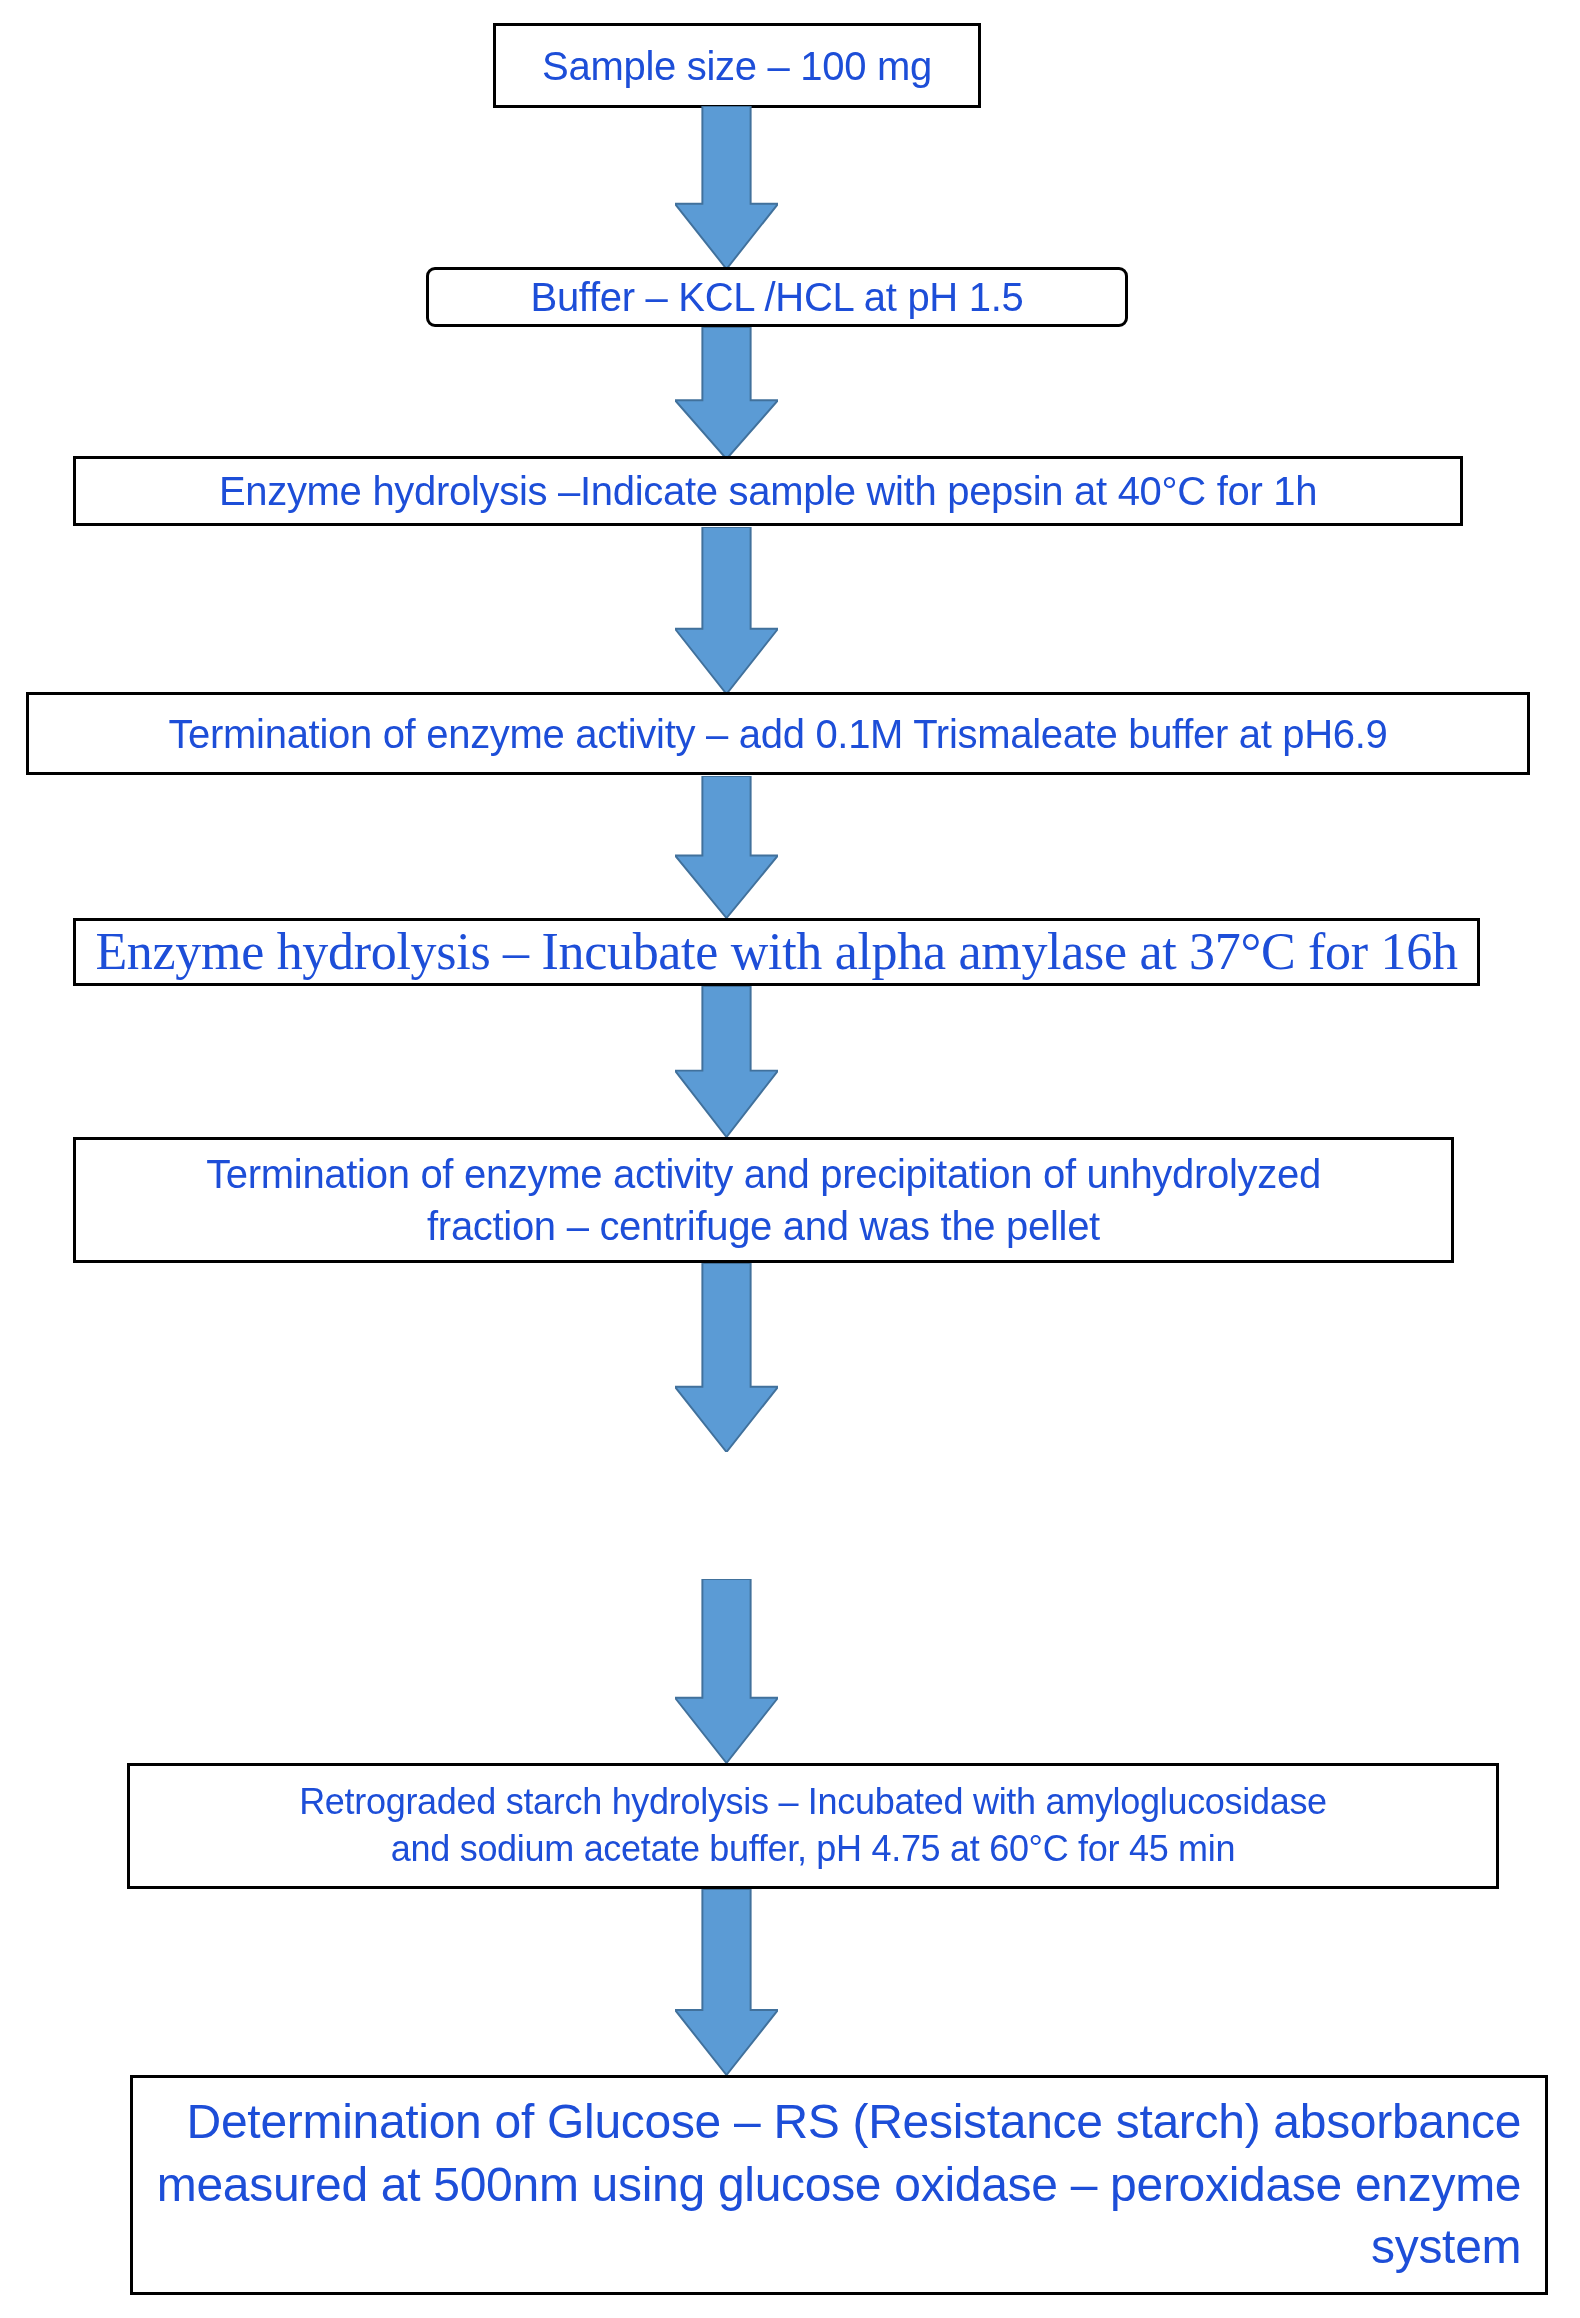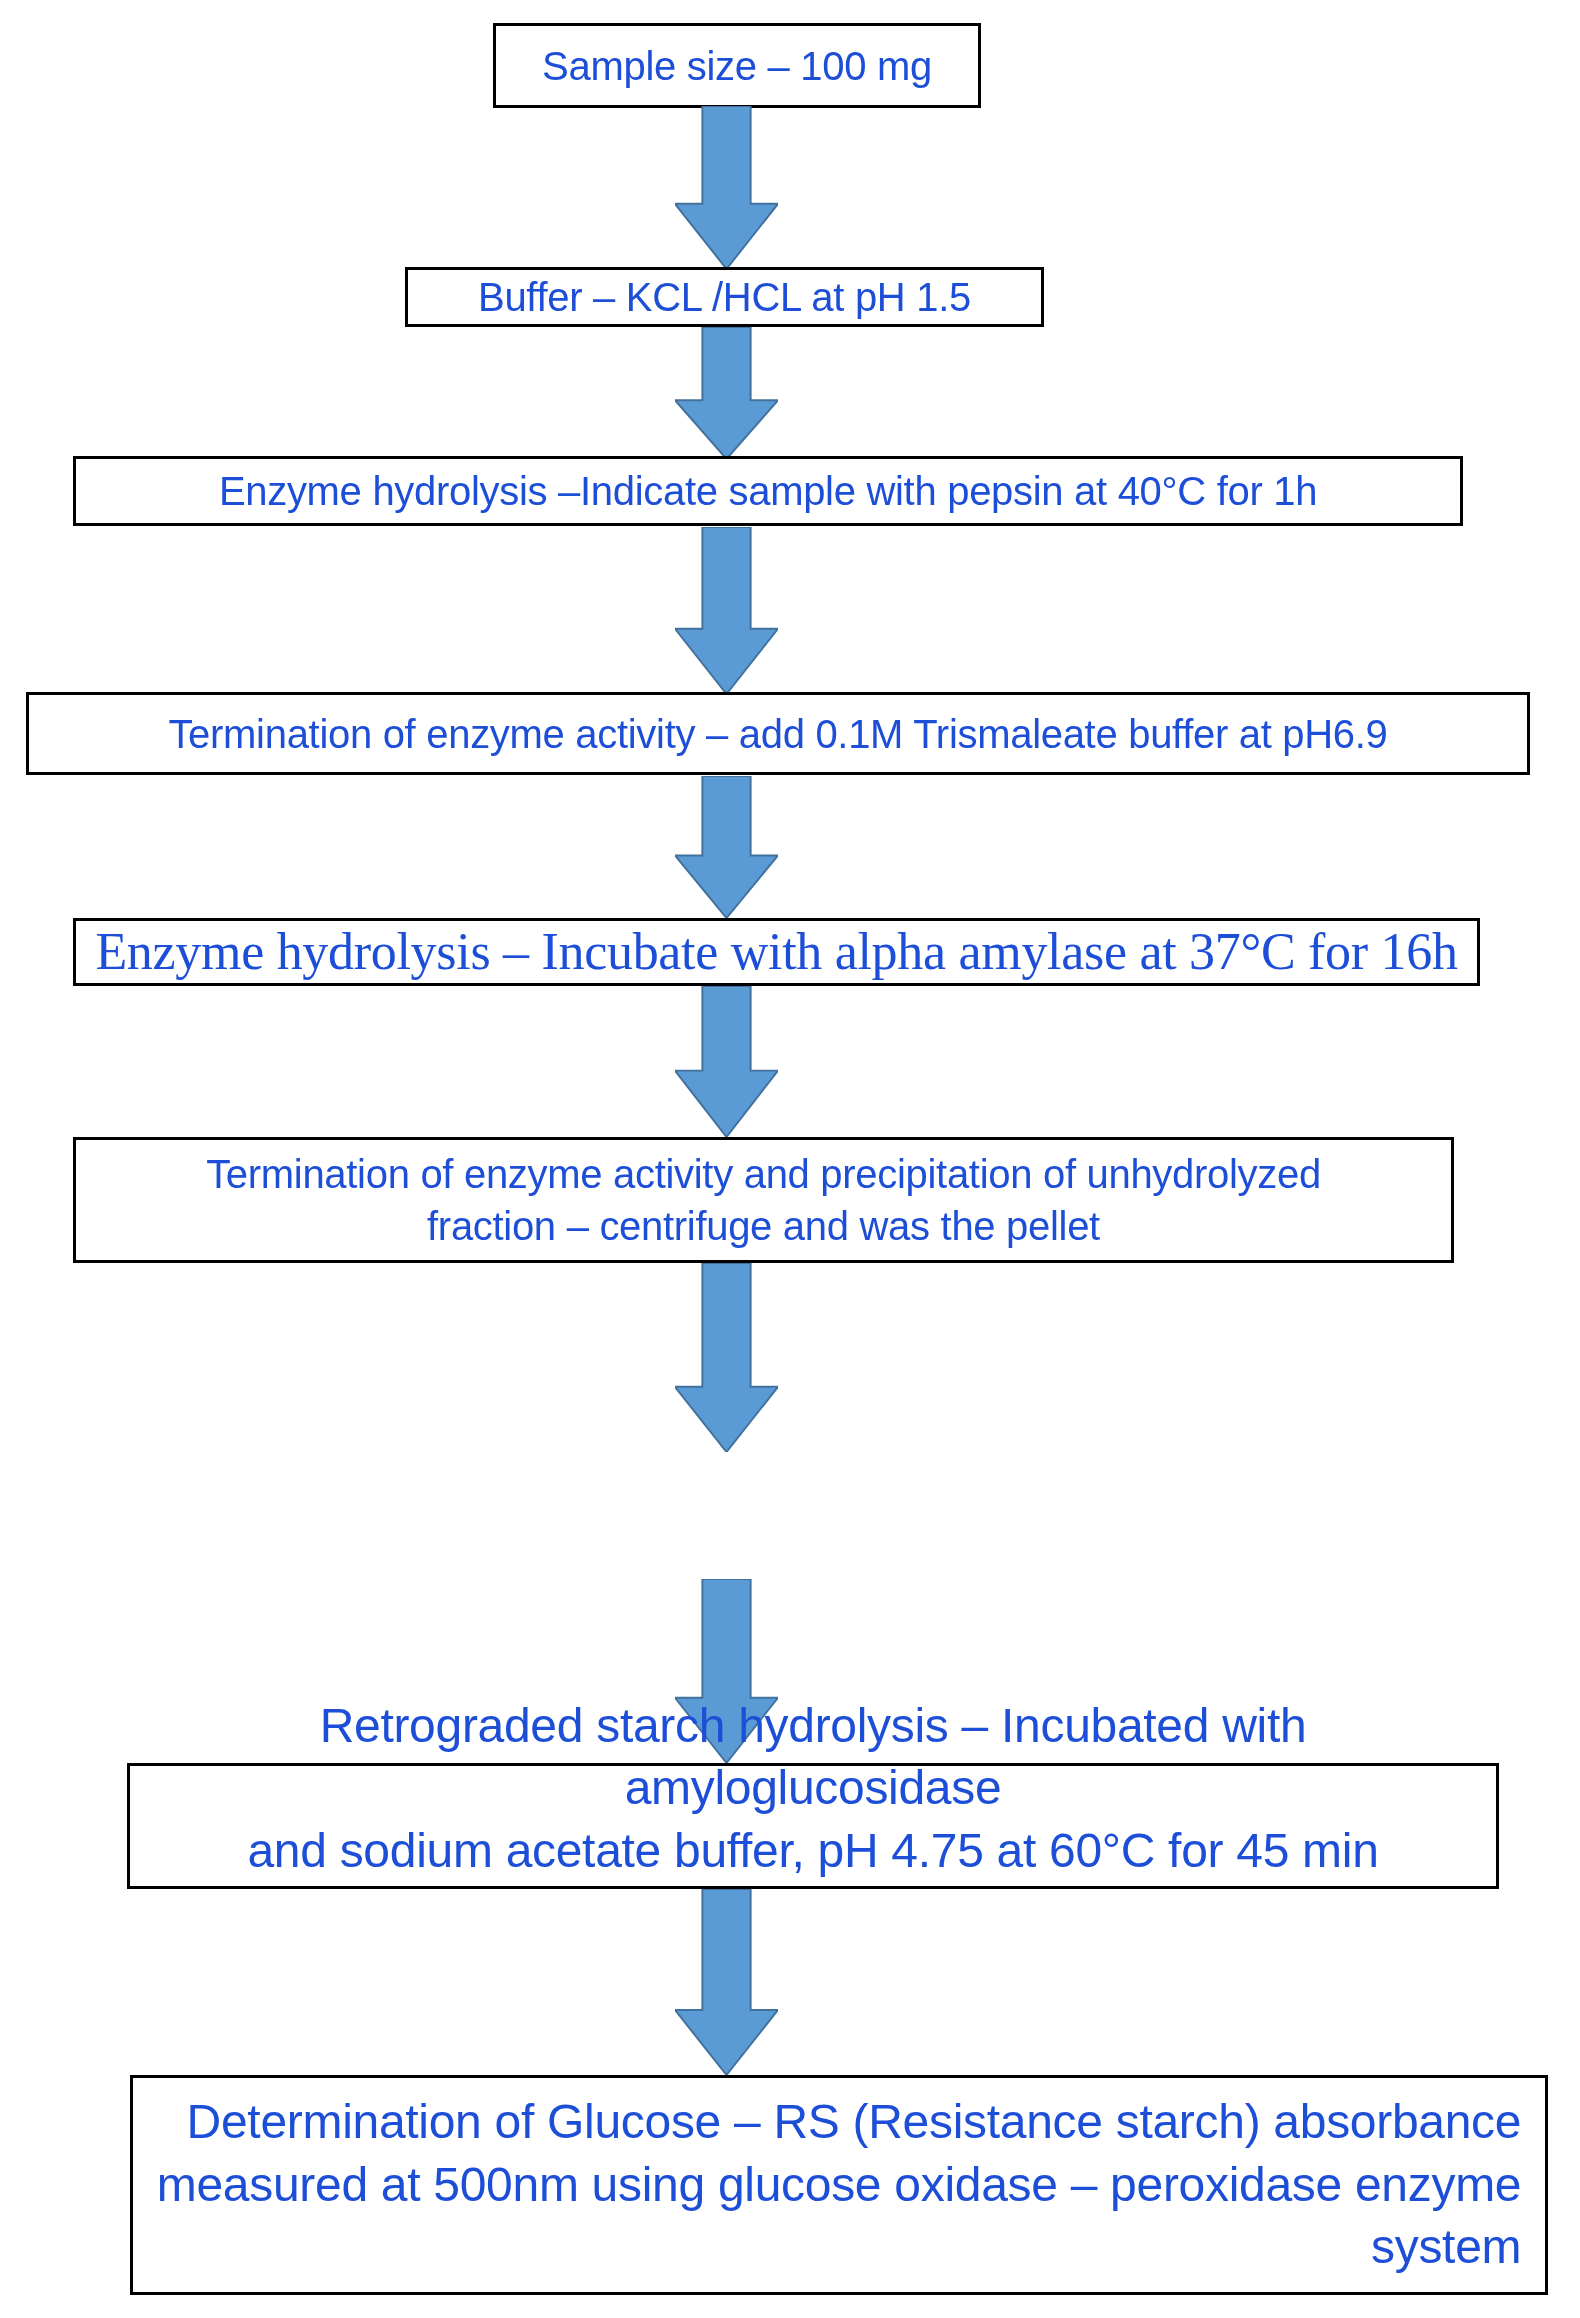--- a/index.html
+++ b/index.html
@@ -51,21 +51,21 @@
   <div class="node" style="left:493px; top:23px; width:488px; height:85px; font-size:40px;">
     <span>Sample size – 100 mg</span>
   </div>
 
   <div class="arrow" style="left:675px; top:106px; width:103px; height:163px;">
     <svg viewBox="0 0 158 250" preserveAspectRatio="none" aria-hidden="true">
       <polygon points="42,0 116,0 116,150 158,150 79,250 0,150 42,150" fill="#5B9BD5" stroke="#41719C" stroke-width="3"></polygon>
     </svg>
   </div>
 
-  <div class="node" style="left:405px; top:267px; width:639px; height:60px; font-size:40px;">
+  <div class="node" style="left:426px; top:267px; width:702px; height:60px; font-size:40px;border-radius:9px;">
     <span>Buffer – KCL /HCL at pH 1.5</span>
   </div>
 
   <div class="arrow" style="left:675px; top:327px; width:103px; height:132px;">
     <svg viewBox="0 0 158 202" preserveAspectRatio="none" aria-hidden="true">
       <polygon points="42,0 116,0 116,112 158,112 79,202 0,112 42,112" fill="#5B9BD5" stroke="#41719C" stroke-width="3"></polygon>
     </svg>
   </div>
 
   <div class="node" style="left:73px; top:456px; width:1390px; height:70px; font-size:40px;">
@@ -109,21 +109,21 @@
     </svg>
   </div>
 
 
   <div class="arrow" style="left:675px; top:1579px; width:103px; height:184px;">
     <svg viewBox="0 0 158 282" preserveAspectRatio="none" aria-hidden="true">
       <polygon points="42,0 116,0 116,182 158,182 79,282 0,182 42,182" fill="#5B9BD5" stroke="#41719C" stroke-width="3"></polygon>
     </svg>
   </div>
 
-  <div class="node" style="left:127px; top:1763px; width:1372px; height:126px; font-size:48px;align-items:flex-end;">
+  <div class="node" style="left:127px; top:1763px; width:1372px; height:126px; font-size:36px;">
     <span>Retrograded starch hydrolysis – Incubated with amyloglucosidase
 and sodium acetate buffer, pH 4.75 at 60°C for 45 min</span>
   </div>
 
   <div class="arrow" style="left:675px; top:1889px; width:103px; height:186px;">
     <svg viewBox="0 0 158 286" preserveAspectRatio="none" aria-hidden="true">
       <polygon points="42,0 116,0 116,186 158,186 79,286 0,186 42,186" fill="#5B9BD5" stroke="#41719C" stroke-width="3"></polygon>
     </svg>
   </div>
 

